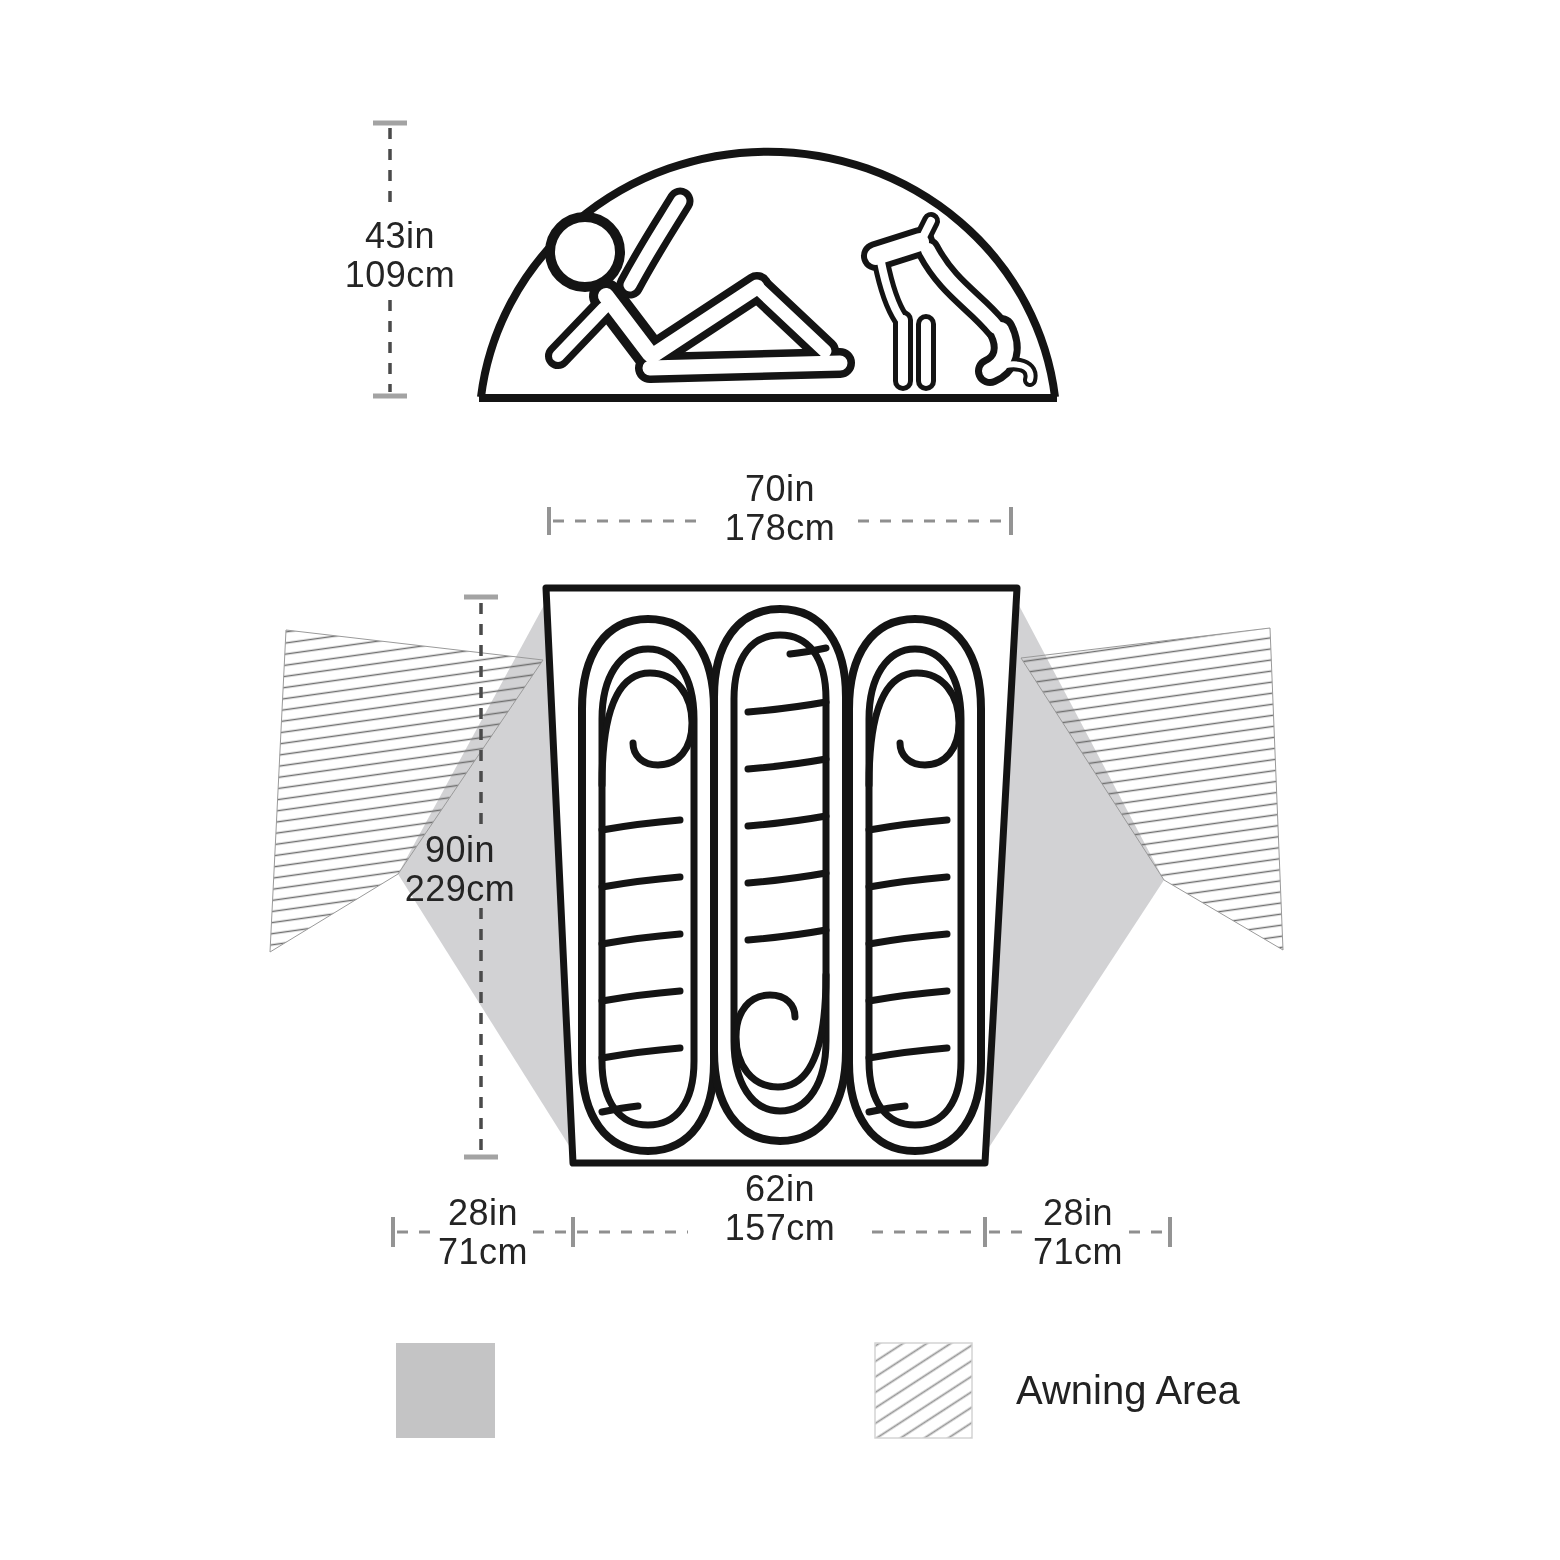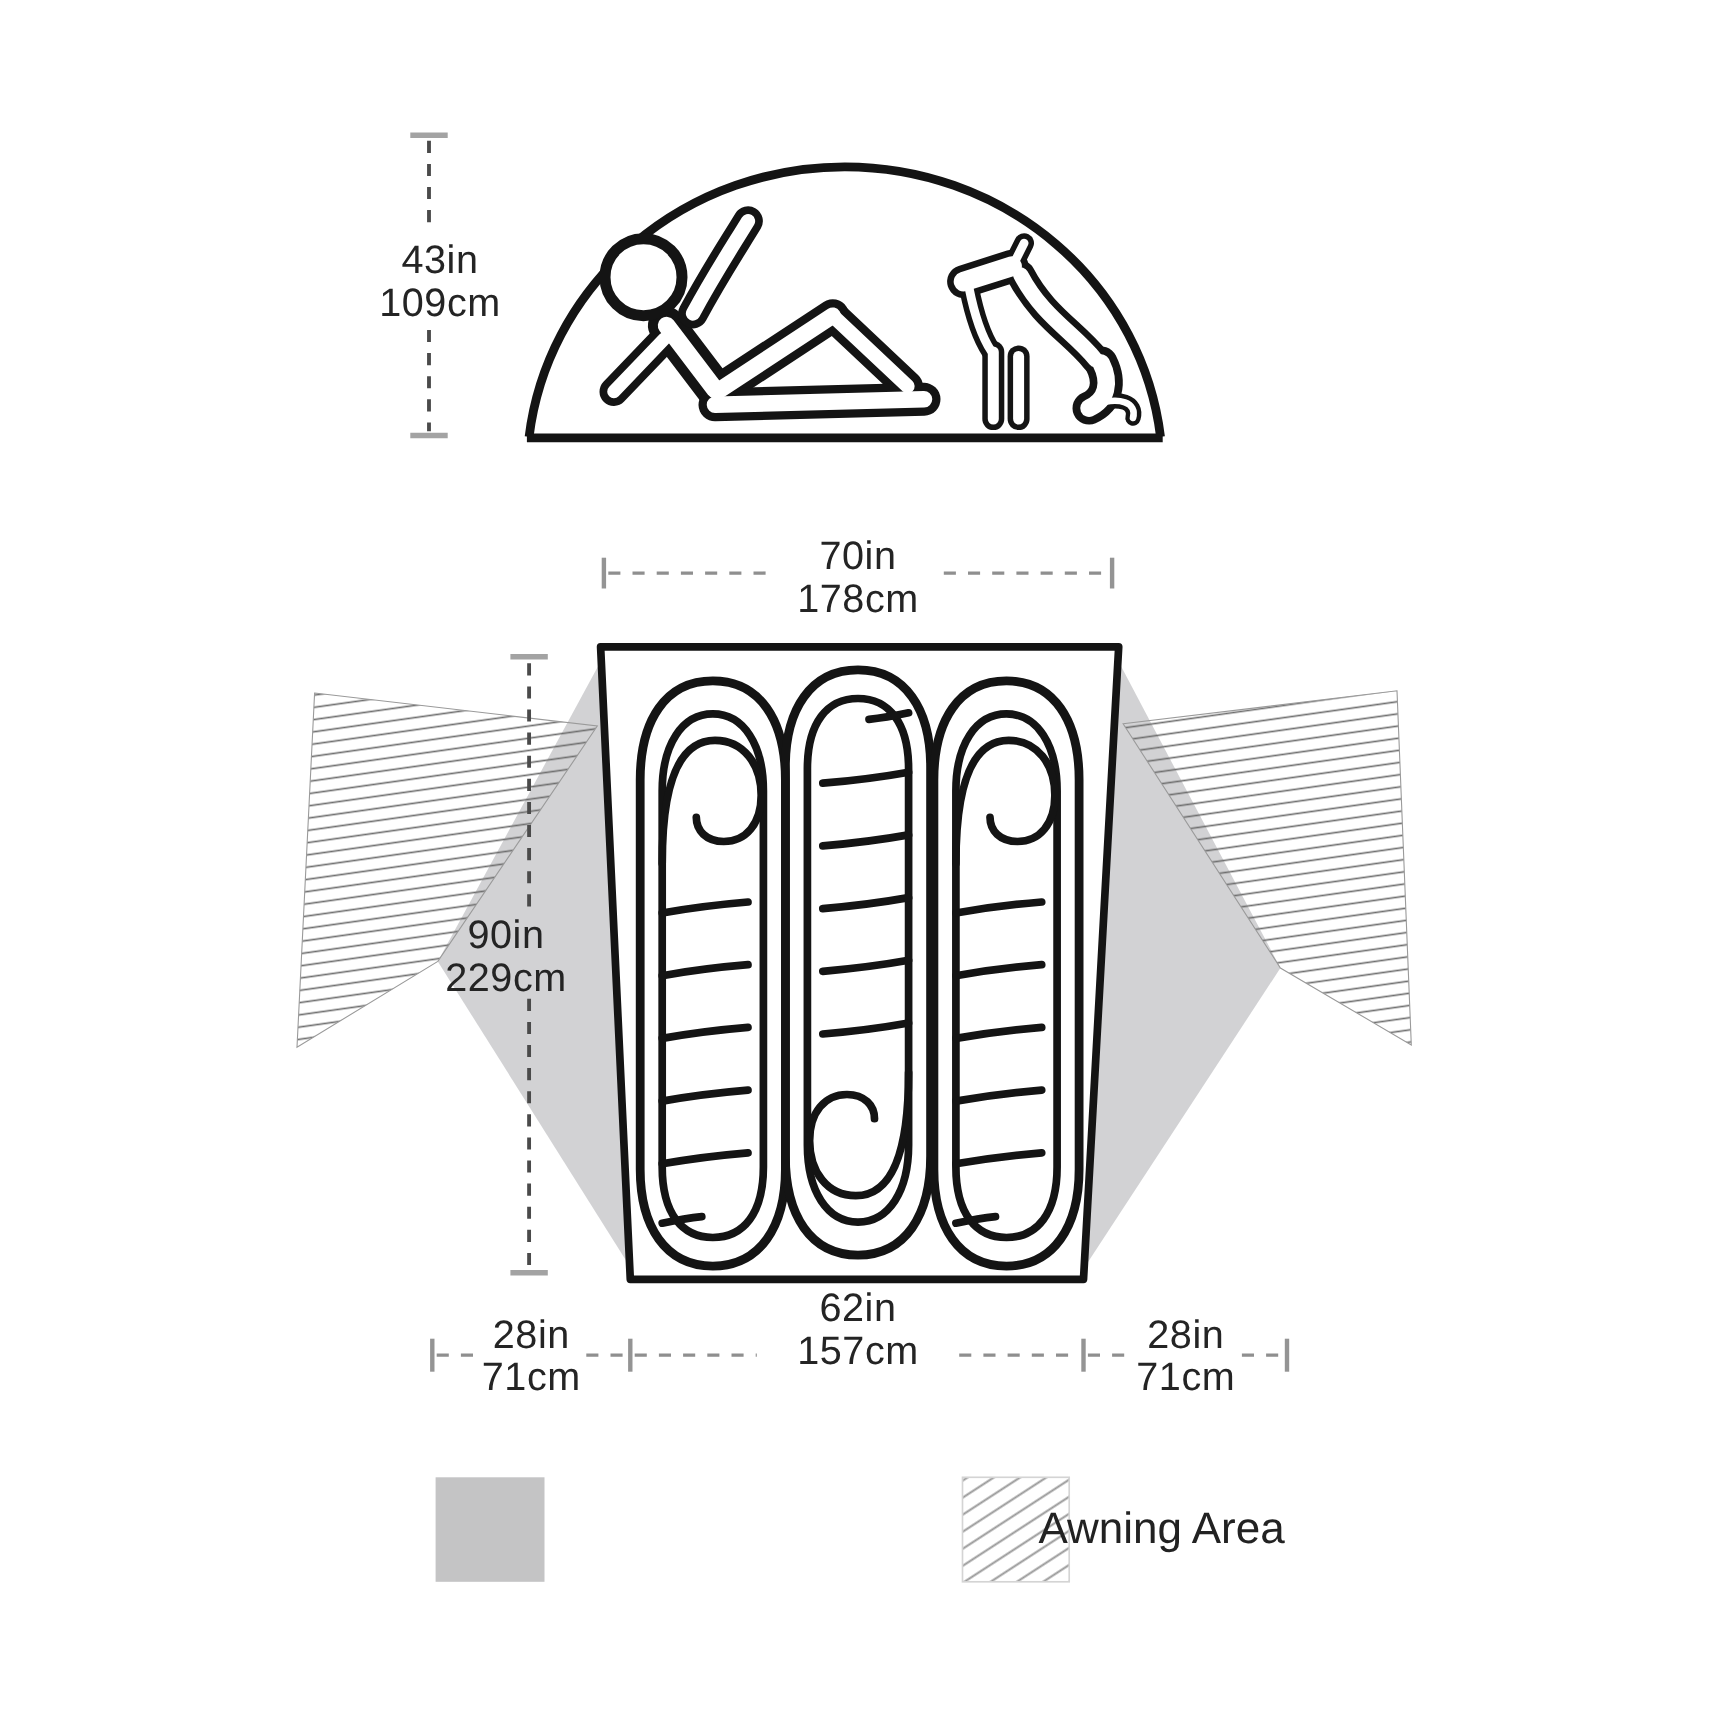--- a/index.html
+++ b/index.html
@@ -139,21 +139,21 @@
 
     <rect x="396" y="1343" width="99" height="95" fill="#c4c4c5"></rect>
     <rect x="875" y="1343" width="97" height="95" fill="url(#hatchLegend)" stroke="#d4d4d4" stroke-width="1.5"></rect>
   </svg>
 
   <div class="dim" style="left:400px;top:255px">
     <div>43in</div>
     <div>109cm</div>
   </div>
 
-  <div class="dim" style="left:780px;top:524px">
+  <div class="dim" style="left:780px;top:508px">
     <div>70in</div>
     <div>178cm</div>
   </div>
 
   <div class="dim" style="left:460px;top:869px">
     <div>90in</div>
     <div>229cm</div>
   </div>
 
   <div class="dim" style="left:483px;top:1232px">
@@ -165,15 +165,15 @@
     <div>62in</div>
     <div>157cm</div>
   </div>
 
   <div class="dim" style="left:1078px;top:1232px">
     <div>28in</div>
     <div>71cm</div>
   </div>
 
 
-  <div class="legend-label" style="left:944px;top:1390px">Awning Area</div>
+  <div class="legend-label" style="left:1016px;top:1390px">Awning Area</div>
 
 </div>
 
 </body></html>

